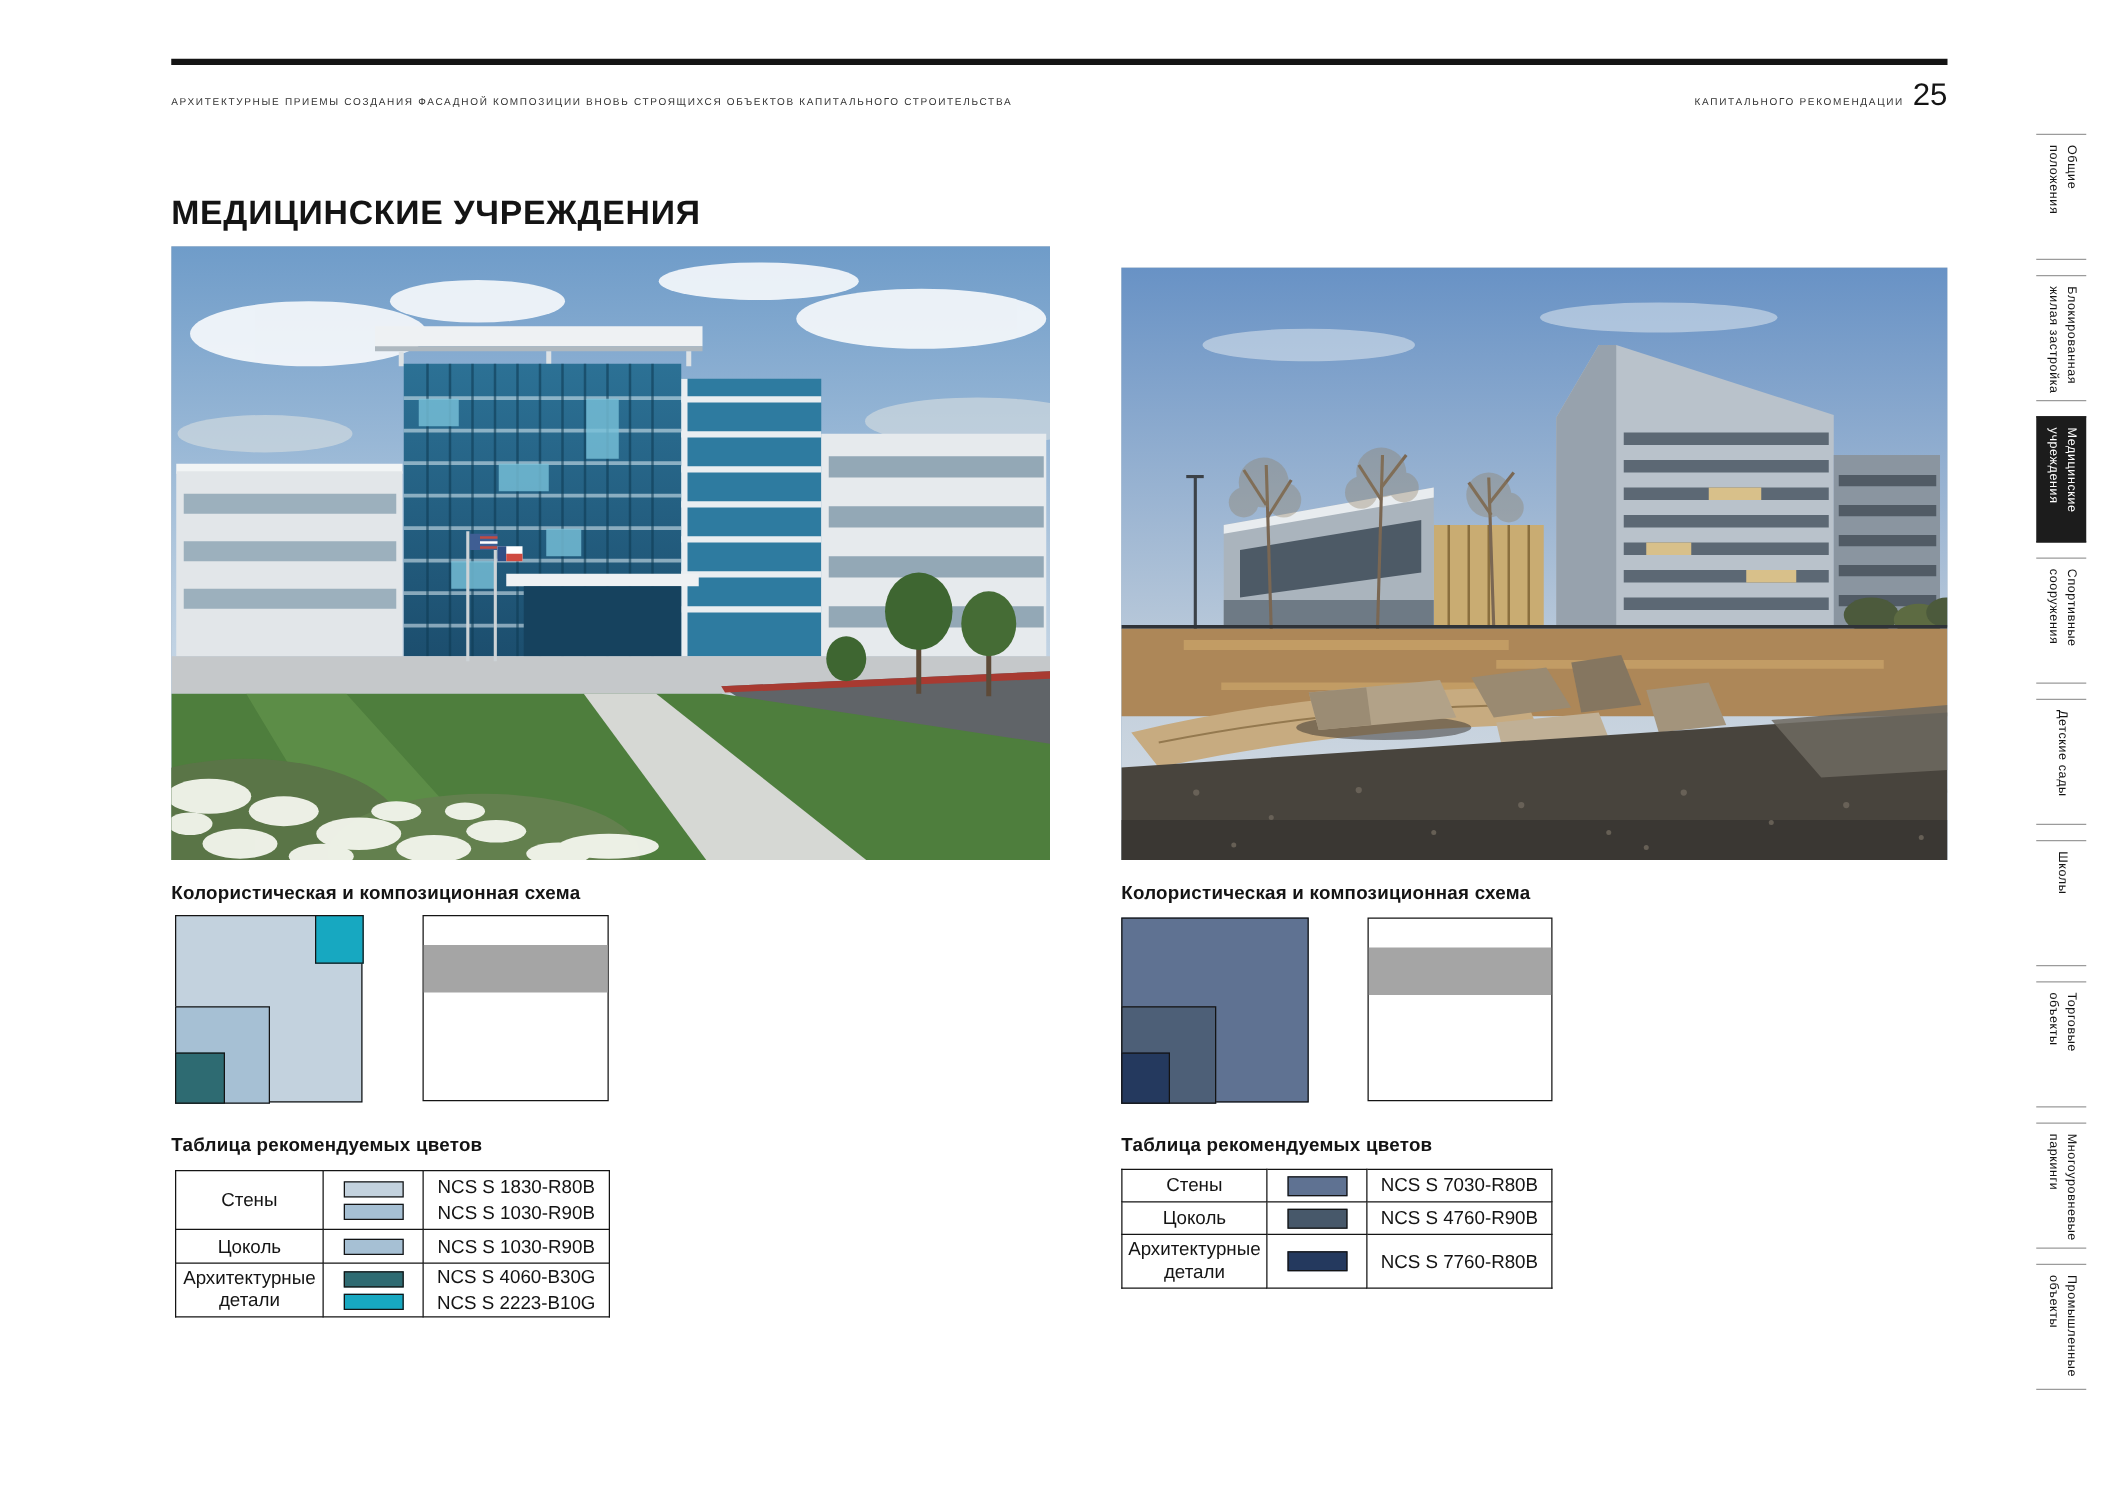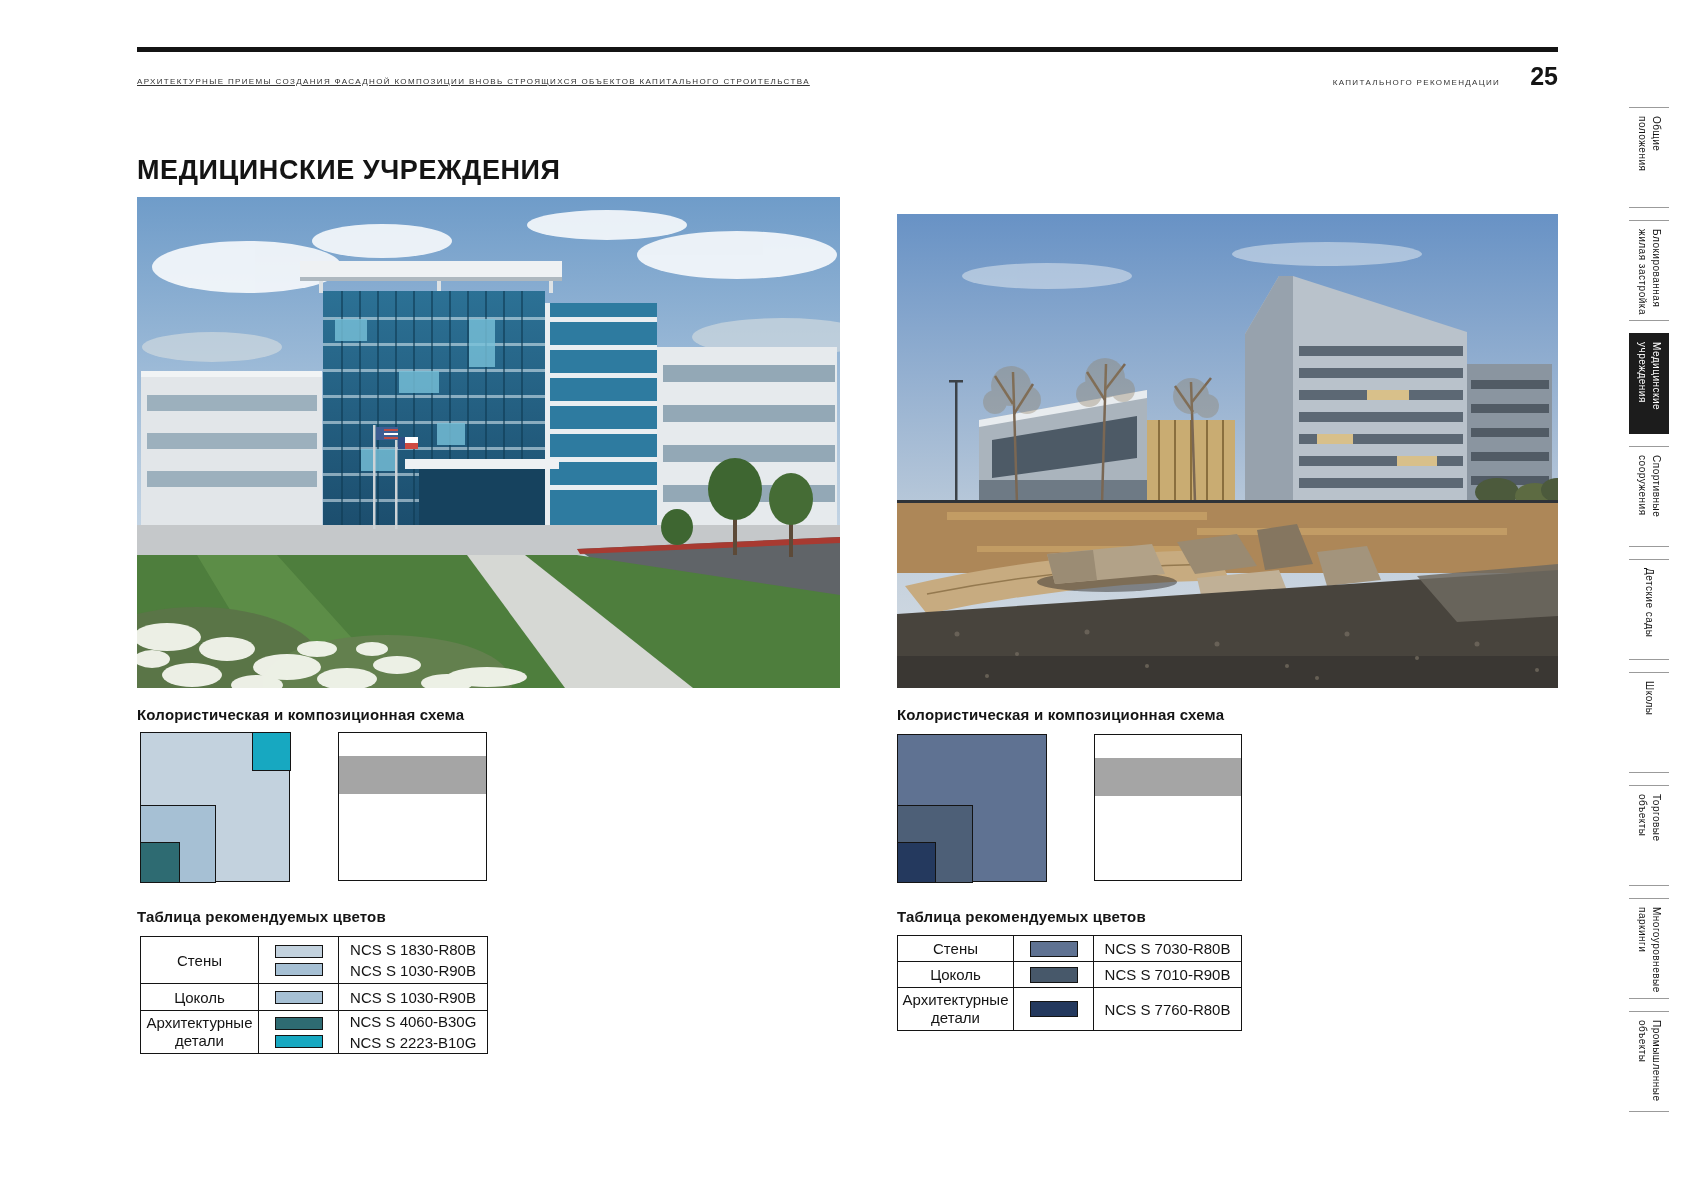--- a/index.html
+++ b/index.html
@@ -3,23 +3,23 @@
 <meta charset="utf-8">
 <style>
   html,body{margin:0;padding:0;background:#ffffff;}
   .page{position:relative;width:1700px;height:1203px;background:#ffffff;overflow:hidden;
         font-family:"Liberation Sans",sans-serif;color:#1a1a1a;}
   .abs{position:absolute;}
 
   
   .rule{left:137px;top:47px;width:1421px;height:5px;background:#141414;}
   .hdr-small{font-size:8px;letter-spacing:1.35px;color:#333;white-space:nowrap;}
-  .hdr-left{left:137px;top:77px;text-decoration:underline;}
+  .hdr-left{left:137px;top:77px;}
   .hdr-right{right:142px;top:62px;display:flex;align-items:baseline;gap:7px;}
-  .page-num{font-size:25px;font-weight:700;letter-spacing:0;color:#141414;margin-left:23px;}
+  .page-num{font-size:25px;font-weight:400;letter-spacing:0;color:#141414;}
 
   .page-title{left:137px;top:155px;font-size:27px;font-weight:700;letter-spacing:.6px;color:#141414;}
 
   .photo{overflow:hidden;background:#9db4c9;}
   .photo svg{display:block;}
 
   .sec-heading{font-size:15px;font-weight:700;letter-spacing:.2px;color:#141414;}
 
   
   .pbox{box-sizing:border-box;border:1.5px solid #141414;}
@@ -411,21 +411,21 @@
     <tr style="height:26px">
       <td>
             <div>Цоколь</div>
           </td>
       <td>
         <div class="sw-stack">
               <div class="sw sw-r" style="background-color: rgb(71, 88, 106);"></div>
             </div>
       </td>
       <td>
-            <div class="code-line">NCS S 7010-R90B</div>
+            <div class="code-line">NCS S 4760-R90B</div>
           </td>
     </tr>
     <tr style="height:43px">
       <td>
             <div style="line-height:18px">Архитектурные детали</div>
           </td>
       <td>
         <div class="sw-stack">
               <div class="sw sw-r" style="background-color: rgb(36, 57, 94);"></div>
             </div>

